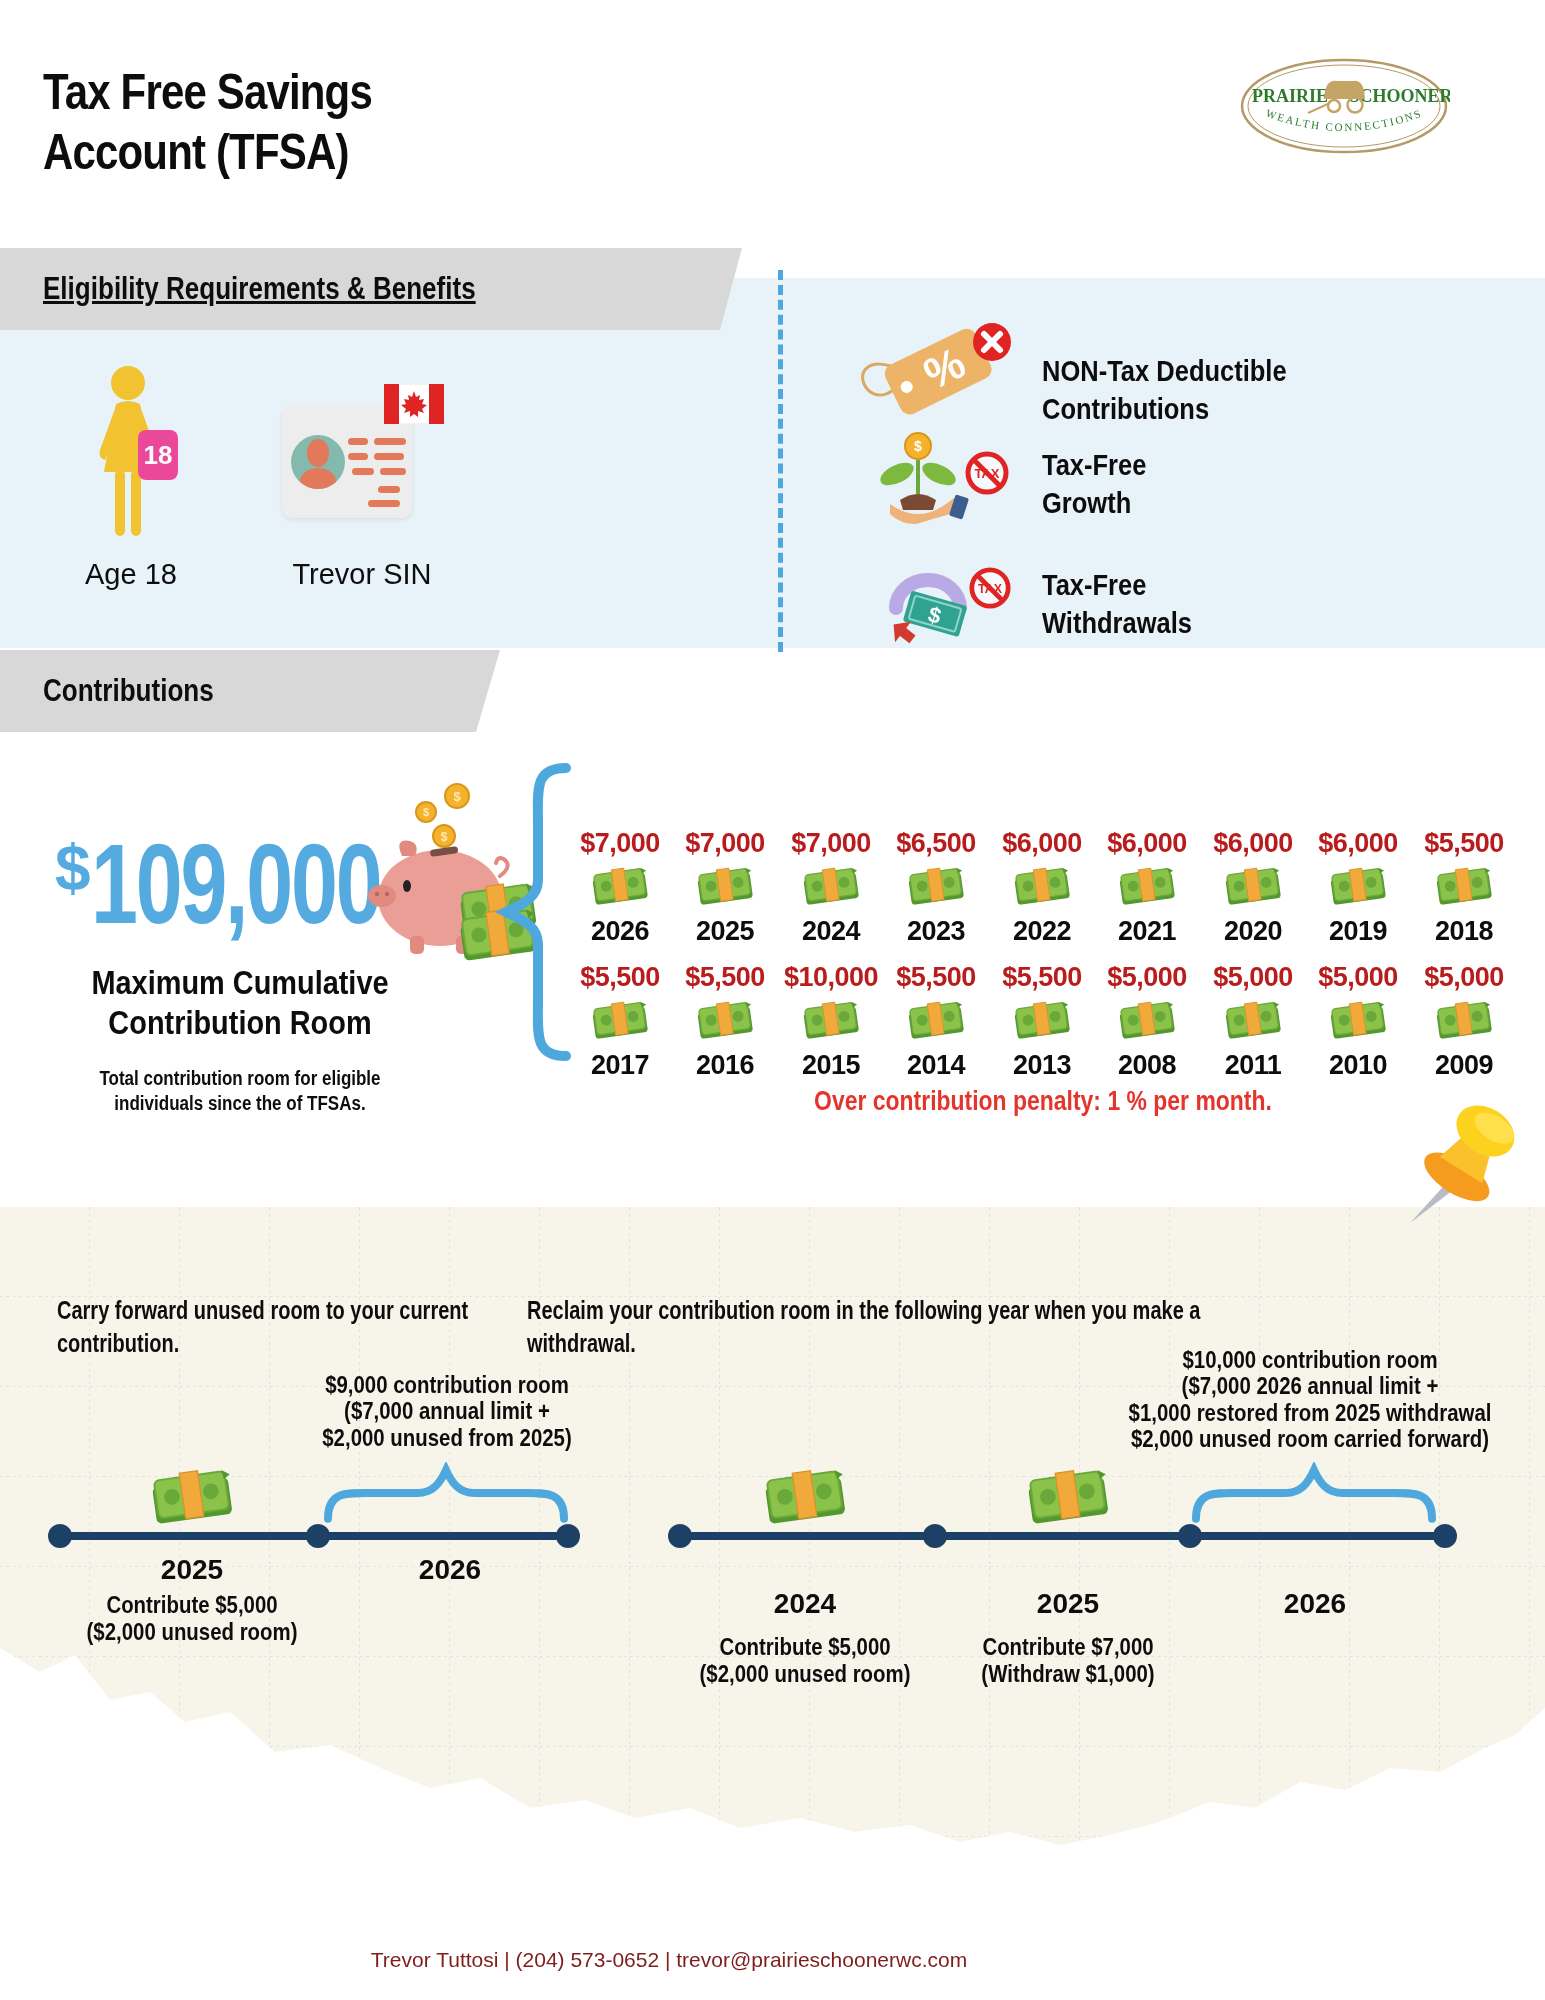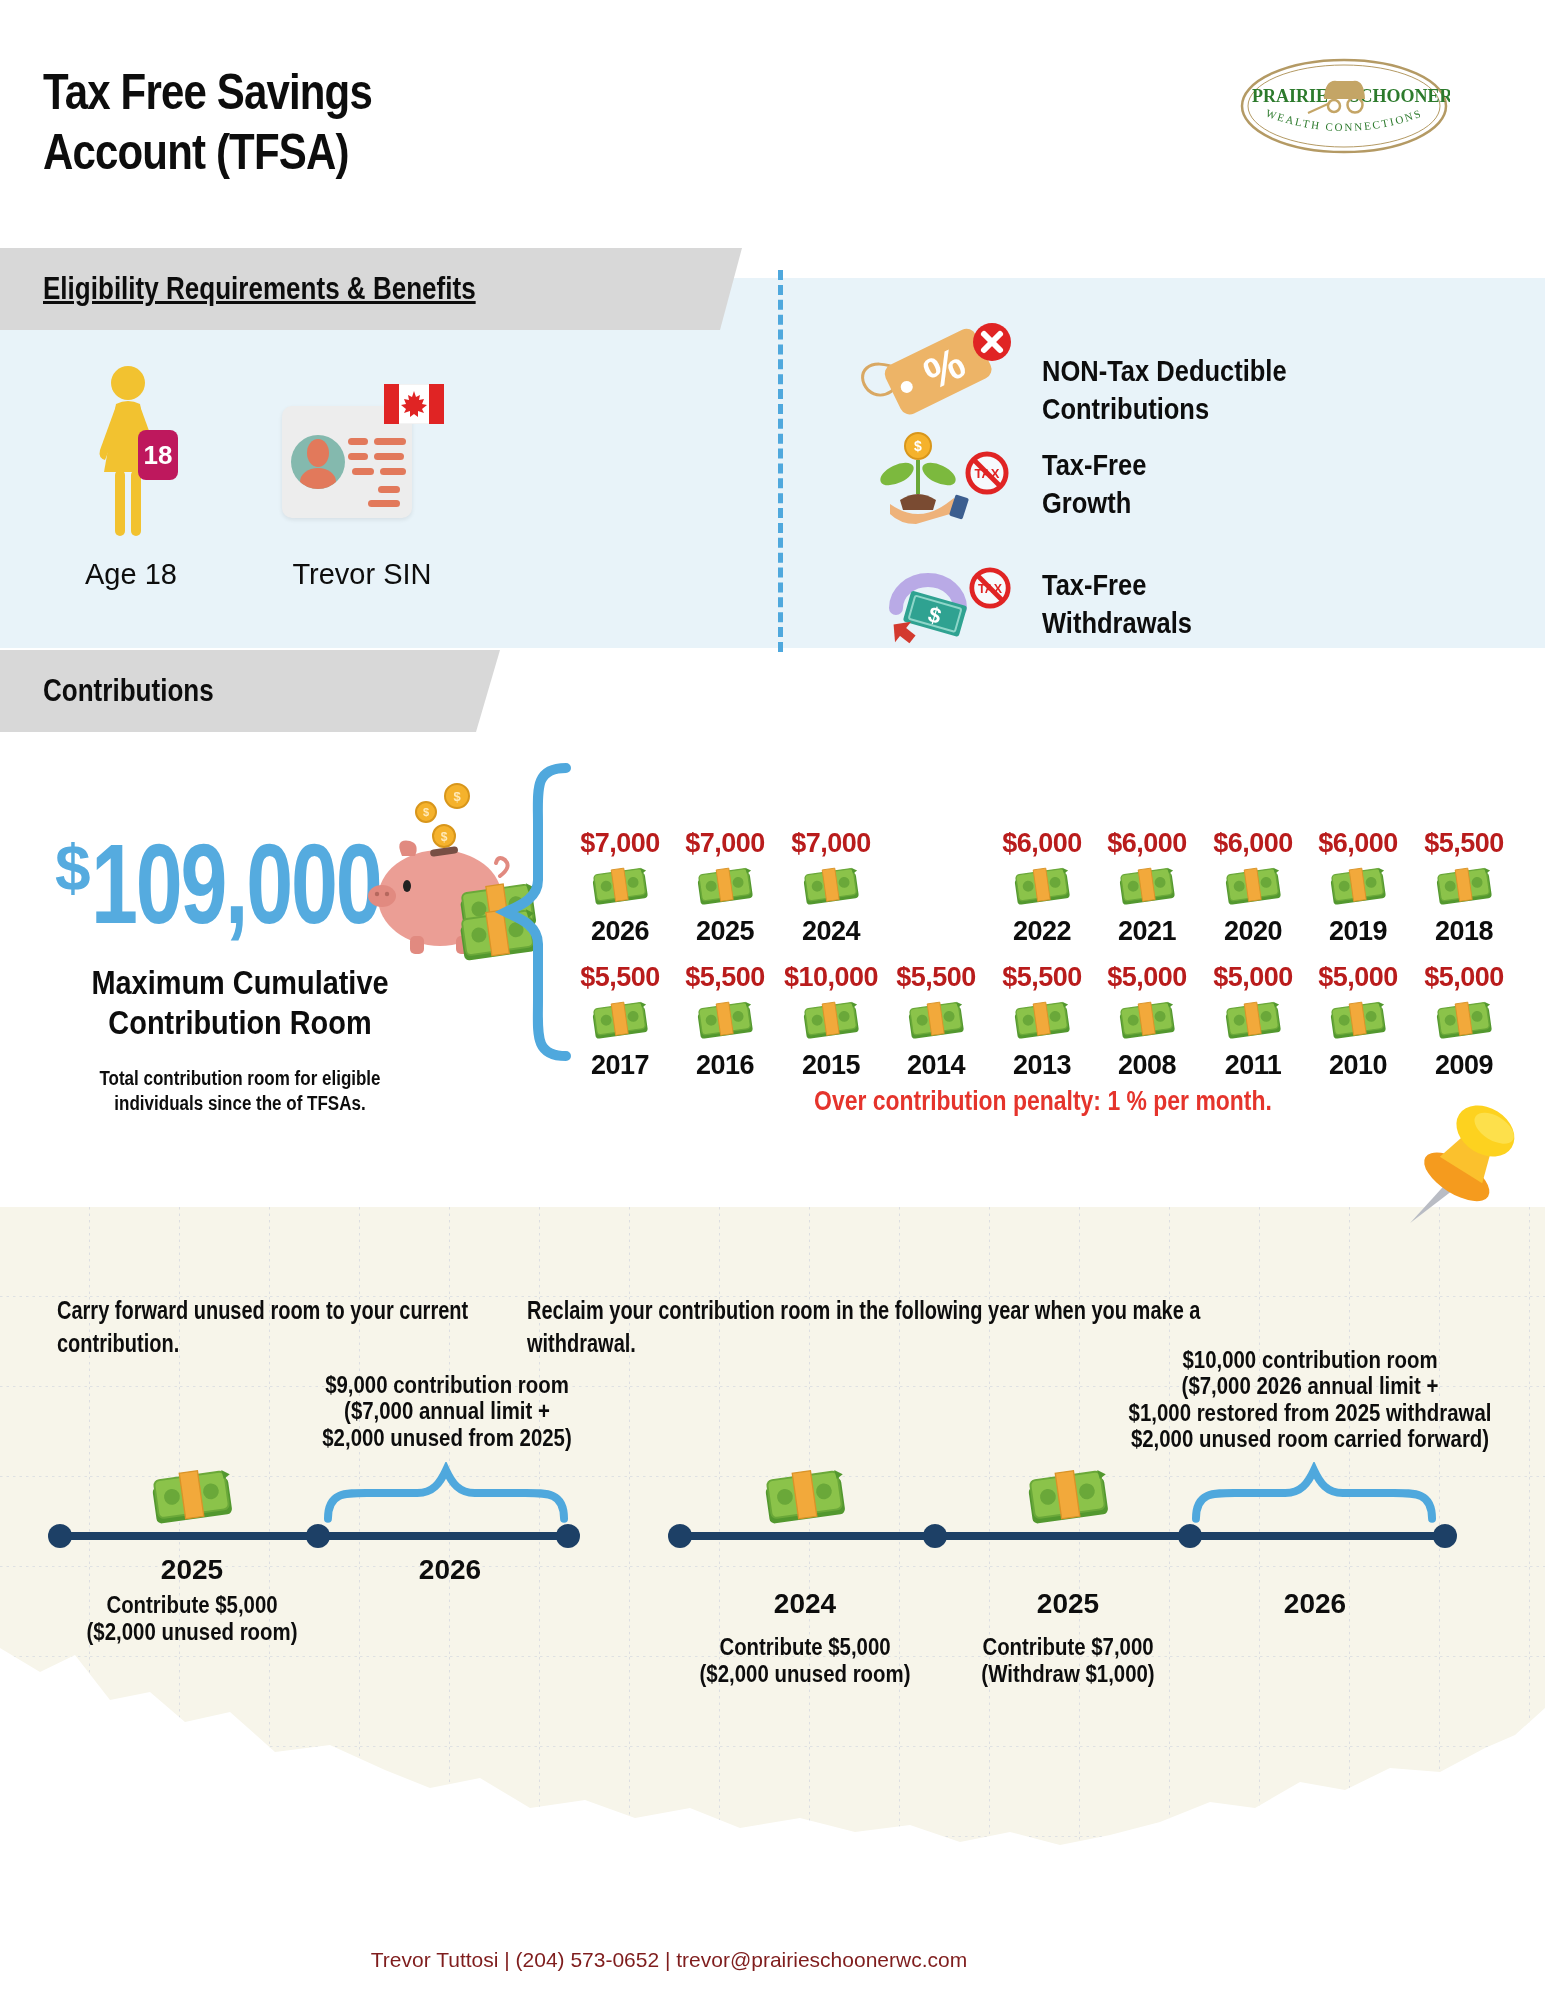--- a/index.html
+++ b/index.html
@@ -16,21 +16,21 @@
   
   .bar{background:#d8d8d8;display:flex;align-items:center;}
   .bar>span{margin-left:43px;font-size:31px;font-weight:bold;transform:scaleX(0.84);transform-origin:left center;white-space:nowrap;}
   .bar1{left:0;top:248px;width:742px;height:82px;clip-path:polygon(0 0,100% 0,calc(100% - 22px) 100%,0 100%);text-decoration:underline;}
   .bar2{left:0;top:650px;width:500px;height:82px;clip-path:polygon(0 0,100% 0,calc(100% - 24px) 100%,0 100%);}
   .bar3{left:0;top:1180px;width:805px;height:85px;clip-path:polygon(0 0,100% 0,calc(100% - 22px) 100%,0 100%);z-index:6;}
 
   .bluepanel{left:0;top:278px;width:1545px;height:370px;background:#e8f3f9;}
 
   .reqlabel{top:558px;width:220px;font-size:29px;font-weight:normal;text-align:center;}
-  .badge18{left:138px;top:430px;width:40px;height:50px;background:#be185d;border-radius:8px;
+  .badge18{left:138px;top:430px;width:40px;height:50px;background:#ec4899;border-radius:8px;
            color:#fff;font-size:26px;font-weight:bold;display:flex;align-items:center;justify-content:center;}
   .sincard{left:282px;top:406px;width:130px;height:112px;background:#ededed;border-radius:10px;box-shadow:0 2px 4px rgba(0,0,0,0.08);}
   .divider{left:778px;top:270px;height:382px;width:0;border-left:5px dashed #4fa8dd;}
   .bentext{left:1042px;font-size:30px;font-weight:bold;line-height:1.27;transform:scaleX(0.85);transform-origin:left top;}
 
   
   .amountwrap{left:55px;top:830px;display:flex;align-items:flex-start;color:#55abdf;}
   .cur{font-size:64px;font-weight:bold;line-height:1;margin-top:6px;}
   .digits{font-size:114px;font-weight:bold;line-height:0.95;letter-spacing:-3px;transform:scaleX(0.74);transform-origin:left top;}
   .maxlabel{left:-10px;top:962px;width:500px;font-size:34px;font-weight:bold;line-height:1.18;}
@@ -258,20 +258,27 @@
       </svg>
     <div class="yyear">2025</div>
   </div>
   <div class="abs ycell" style="left:779px;top:828px">
     <div class="yamt">$7,000</div>
     <svg class="ymoney" viewBox="0 0 64 48">
         <use href="#money"></use>
       </svg>
     <div class="yyear">2024</div>
   </div>
+  <div class="abs ycell" style="left:884px;top:828px">
+    <div class="yamt">$6,500</div>
+    <svg class="ymoney" viewBox="0 0 64 48">
+        <use href="#money"></use>
+      </svg>
+    <div class="yyear">2023</div>
+  </div>
   <div class="abs ycell" style="left:990px;top:828px">
     <div class="yamt">$6,000</div>
     <svg class="ymoney" viewBox="0 0 64 48">
         <use href="#money"></use>
       </svg>
     <div class="yyear">2022</div>
   </div>
   <div class="abs ycell" style="left:1095px;top:828px">
     <div class="yamt">$6,000</div>
     <svg class="ymoney" viewBox="0 0 64 48">

